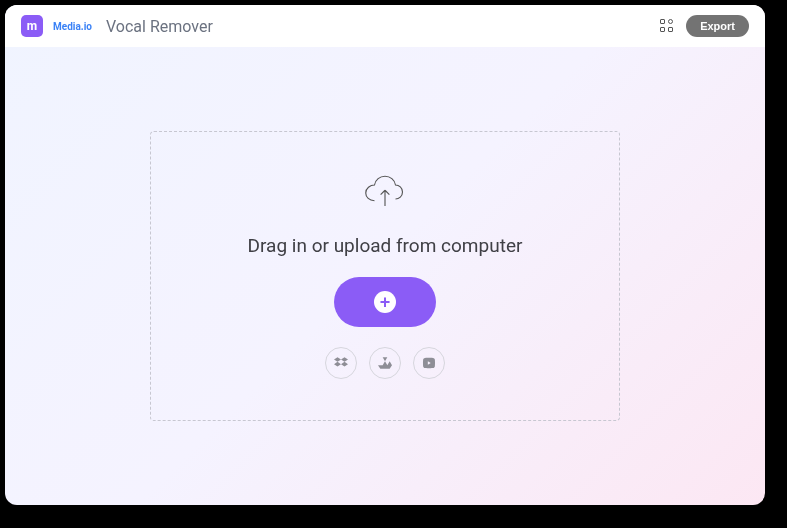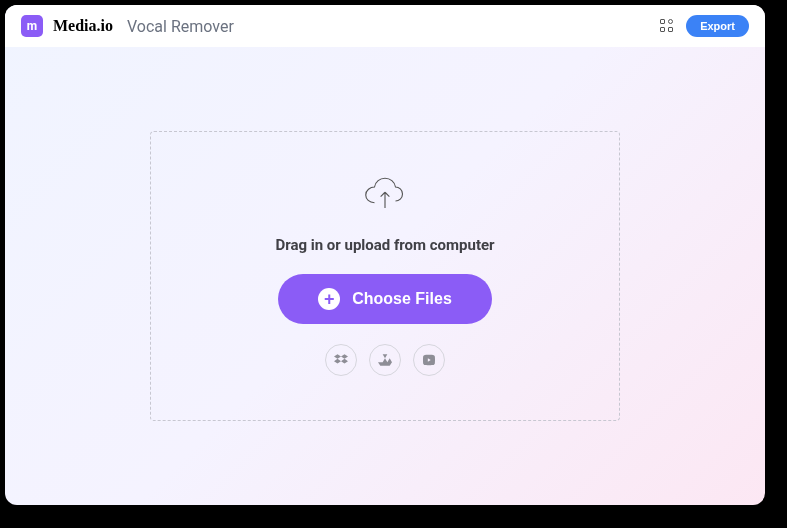--- a/index.html
+++ b/index.html
@@ -43,23 +43,22 @@
       border-radius: 5px;
       display: flex;
       align-items: center;
       justify-content: center;
       color: #fff;
       font-weight: 700;
       font-size: 12px;
     }
     .brand-name {
       font-weight: 700;
-      font-size: 16px;
-      color: #000000;
-      font-family: Liberation Serif, serif;
+      font-size: 10px;
+      color: #3b82f6;
     }
     .page-name {
       font-size: 16px;
       color: #6b7280;
       margin-left: 4px;
     }
     .header-right {
       display: flex;
       align-items: center;
       gap: 12px;
@@ -74,21 +73,21 @@
       cursor: pointer;
     }
     .grid-icon span {
       width: 5px;
       height: 5px;
       border: 1.2px solid #555;
       border-radius: 1px;
     }
     .grid-icon span:nth-child(2) { border-radius: 50%; }
     .export-btn {
-      background: #3b82f6;
+      background: #737373;
       color: #fff;
       border: none;
       padding: 5px 14px;
       border-radius: 14px;
       font-size: 11px;
       font-weight: 600;
       cursor: pointer;
     }
     .main {
       flex: 1;
@@ -109,23 +108,23 @@
       gap: 20px;
     }
     .cloud-icon svg {
       width: 42px;
       height: 36px;
       stroke: #555;
       fill: none;
       stroke-width: 1.3;
     }
     .drop-text {
-      font-size: 15px;
+      font-size: 19px;
       color: #404046;
-      font-weight: 700;
+      font-weight: 400;
     }
     .choose-btn {
       background: #8b5cf6;
       color: #fff;
       border: none;
       padding: 14px 40px;
       border-radius: 30px;
       font-size: 16px;
       font-weight: 700;
       cursor: pointer;
@@ -192,21 +191,20 @@
     <div class="dropzone">
       <div class="cloud-icon">
         <svg viewBox="0 0 48 40">
           <path d="M36 28c4 0 8-3 8-8s-4-8-8-8c-1-6-6-10-12-10S13 6 12 12c-5 0-10 4-10 9s4 9 10 9"></path>
           <path d="M24 36V18M24 18l-5 5M24 18l5 5"></path>
         </svg>
       </div>
       <div class="drop-text">Drag in or upload from computer</div>
       <button class="choose-btn">
         <span class="plus-icon">+</span>
-        <span>Choose Files</span>
       </button>
       <div class="source-icons">
         <div class="source-icon" title="dropbox">
           <svg viewBox="0 0 24 24">
               <path d="M6 2L0 6l6 4-6 4 6 4 6-4 6 4 6-4-6-4 6-4-6-4-6 4zm6 4l6 4-6 4-6-4z"></path>
             </svg>
         </div>
         <div class="source-icon" title="google-drive">
           <svg viewBox="0 0 24 24">
               <path d="M8 2l8 0 8 14-4 6H4l-4-6zm0 0L0 16h8l4-7zm8 0l-4 7 4 7 4-7z"></path>

